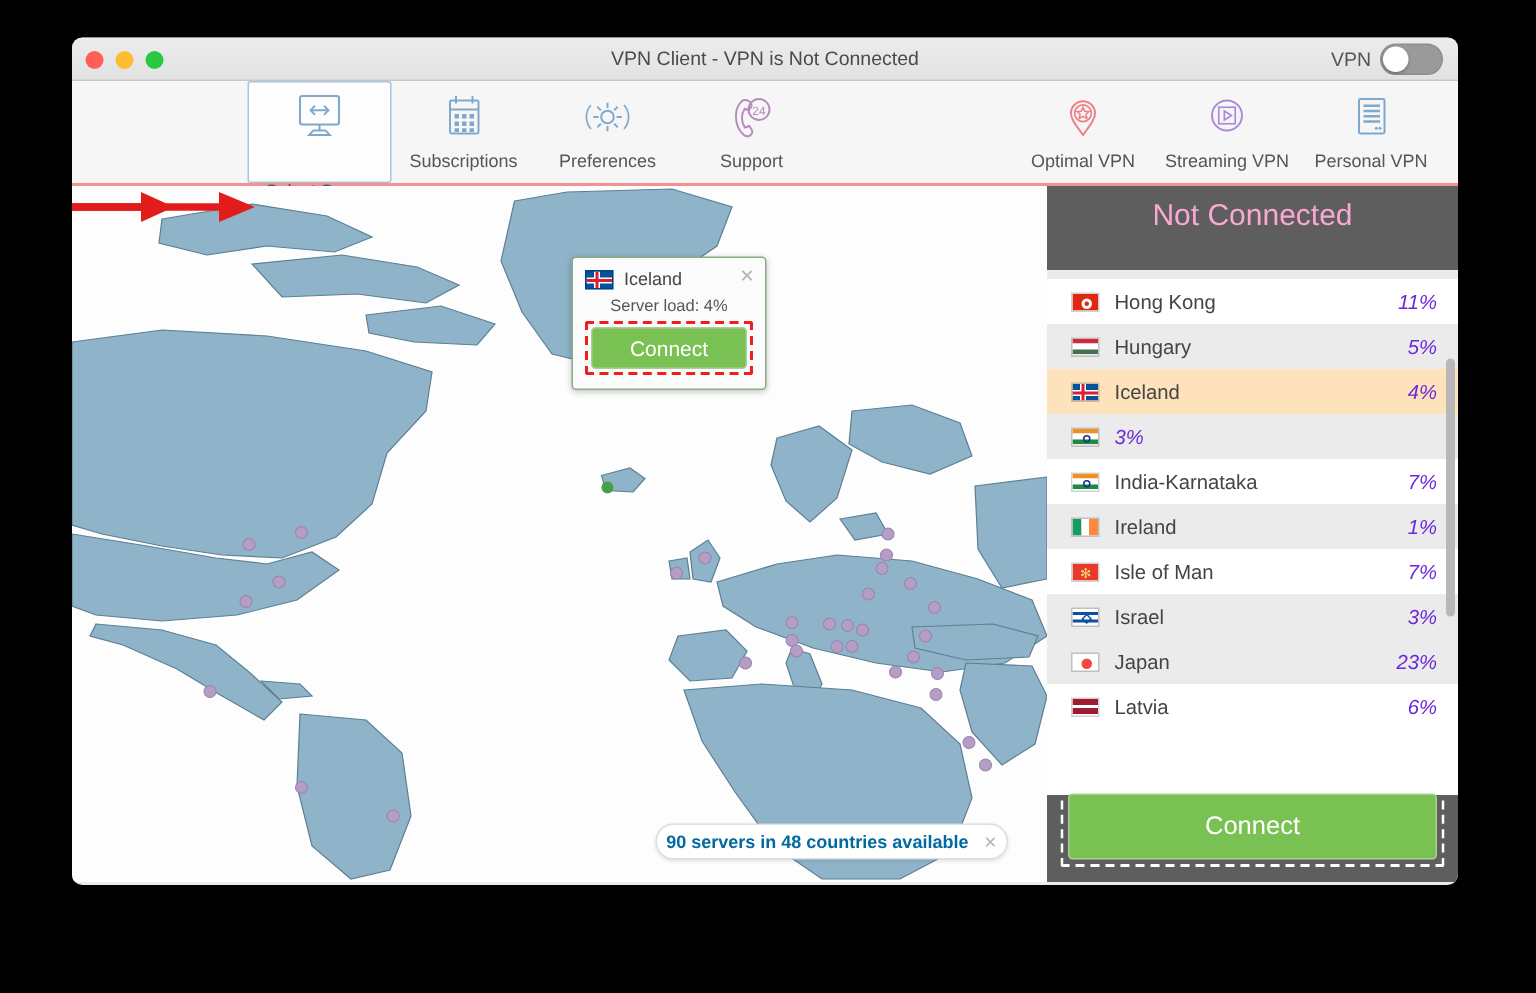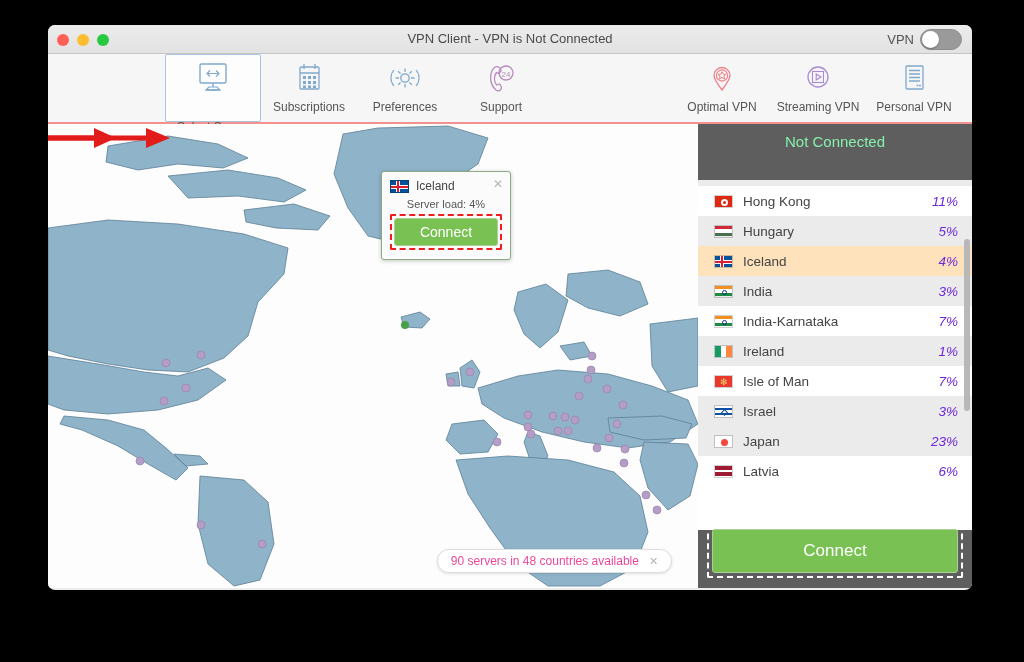--- a/index.html
+++ b/index.html
@@ -127,30 +127,30 @@
   #status-pill {
     position: absolute; left: 389px; bottom: 15px;
     width: 235px;
     background: #fff;
     border: 1px solid #dedede;
     border-radius: 13px;
     height: 24px;
     display: flex; align-items: center; justify-content: center;
     box-shadow: 0 1px 3px rgba(0,0,0,0.12);
   }
-  #status-pill-text { font-size: 12px; color: #ec4899; }
+  #status-pill-text { font-size: 12px; color: #0369a1; font-weight: bold; }
   #status-pill-close { font-size: 11px; color: #b5b5b5; margin-left: 10px; }
   
   #panel {
     width: 274px; height: 100%;
     background: #5e5e5e;
     position: relative;
   }
   #panel-head { padding: 9px 0 8px; text-align: center; }
-  #panel-status { font-size: 15px; color: #86efac; }
+  #panel-status { font-size: 20px; color: #f9a8d4; }
   #panel-ip { font-size: 13px; color: #fff; margin-top: 3px; }
   #country-list {
     position: absolute; left: 0; top: 56px;
     width: 274px; height: 350px;
     background: #fff;
     overflow: hidden;
   }
   .c-row {
     height: 30px;
     display: flex; align-items: center;
@@ -478,21 +478,20 @@
             <span class="c-name">Iceland</span>
             <span class="c-load">4%</span>
           </div>
           <div class="c-row odd">
             <span class="c-flag">
               <span style="position:absolute;left:0;top:0;width:100%;height:33.3%;background:#f19021"></span>
       <span style="position:absolute;left:0;top:33.3%;width:100%;height:33.4%;background:#fff"></span>
       <span style="position:absolute;left:0;top:66.7%;width:100%;height:33.3%;background:#1d8a42"></span>
       <span style="position:absolute;left:7px;top:4px;width:5px;height:5px;border:1px solid #10308f;border-radius:50%"></span>
             </span>
-            <span class="c-name">India</span>
             <span class="c-load">3%</span>
           </div>
           <div class="c-row even">
             <span class="c-flag">
               <span style="position:absolute;left:0;top:0;width:100%;height:33.3%;background:#f19021"></span>
       <span style="position:absolute;left:0;top:33.3%;width:100%;height:33.4%;background:#fff"></span>
       <span style="position:absolute;left:0;top:66.7%;width:100%;height:33.3%;background:#1d8a42"></span>
       <span style="position:absolute;left:7px;top:4px;width:5px;height:5px;border:1px solid #10308f;border-radius:50%"></span>
             </span>
             <span class="c-name">India-Karnataka</span>

